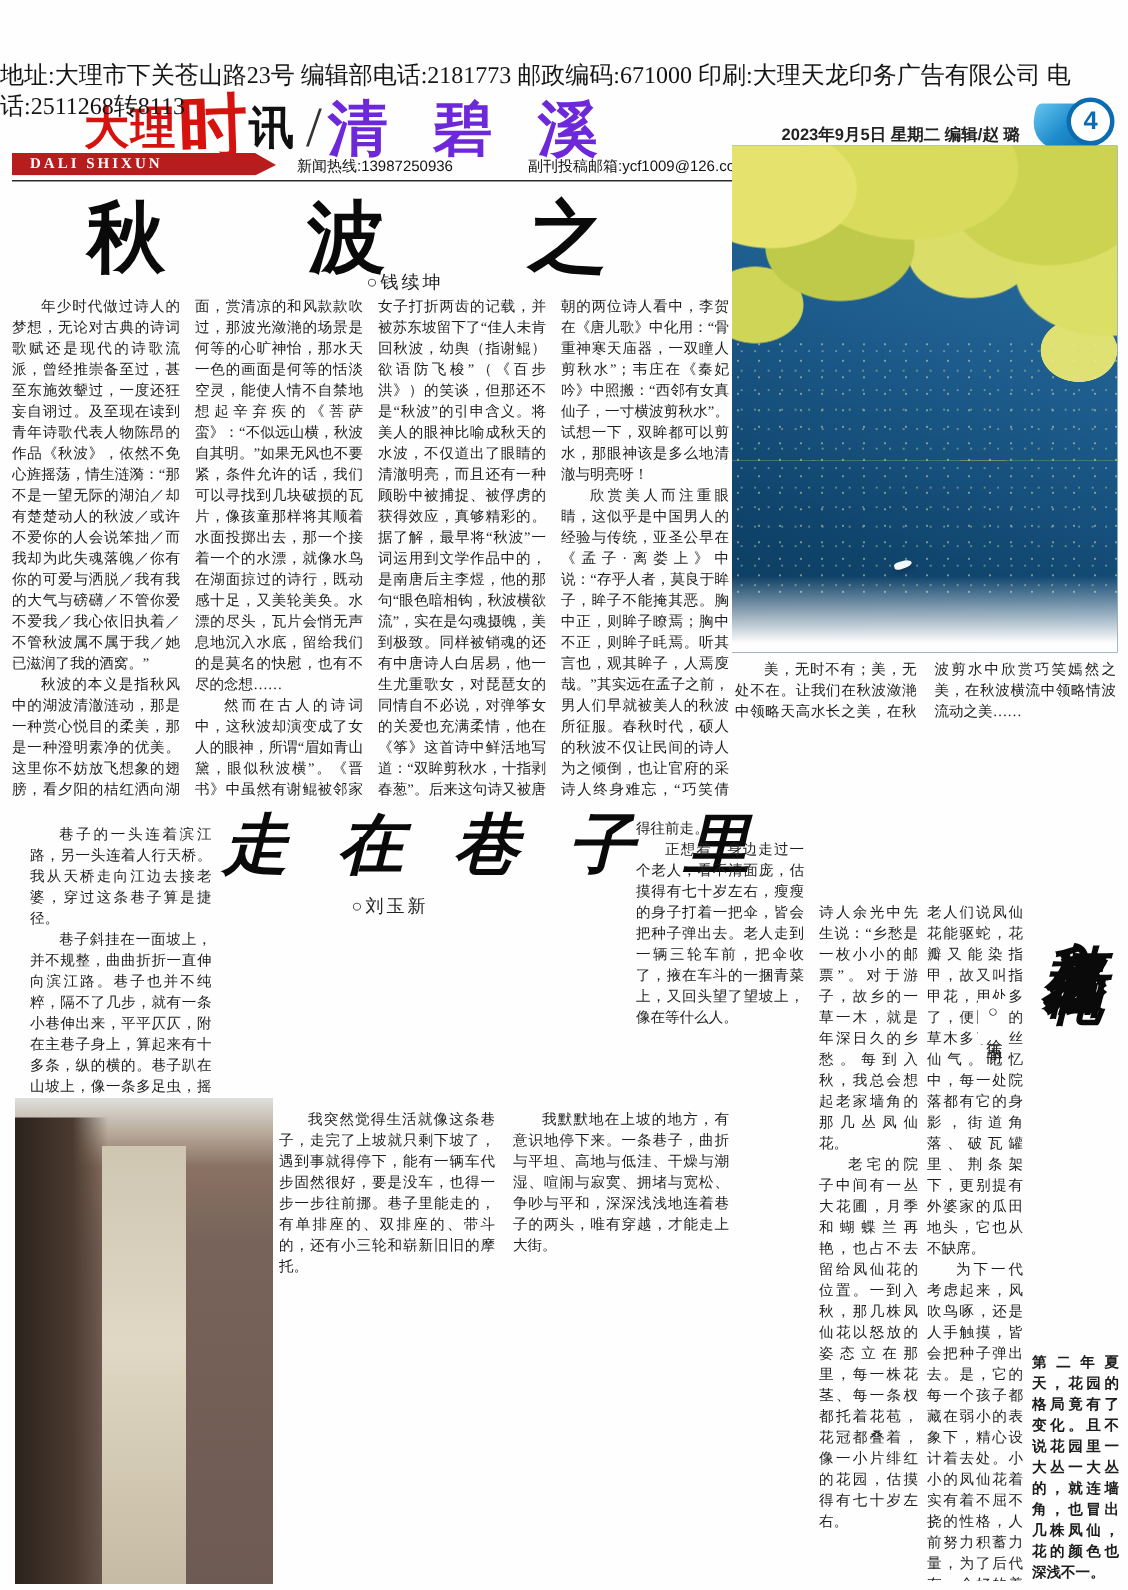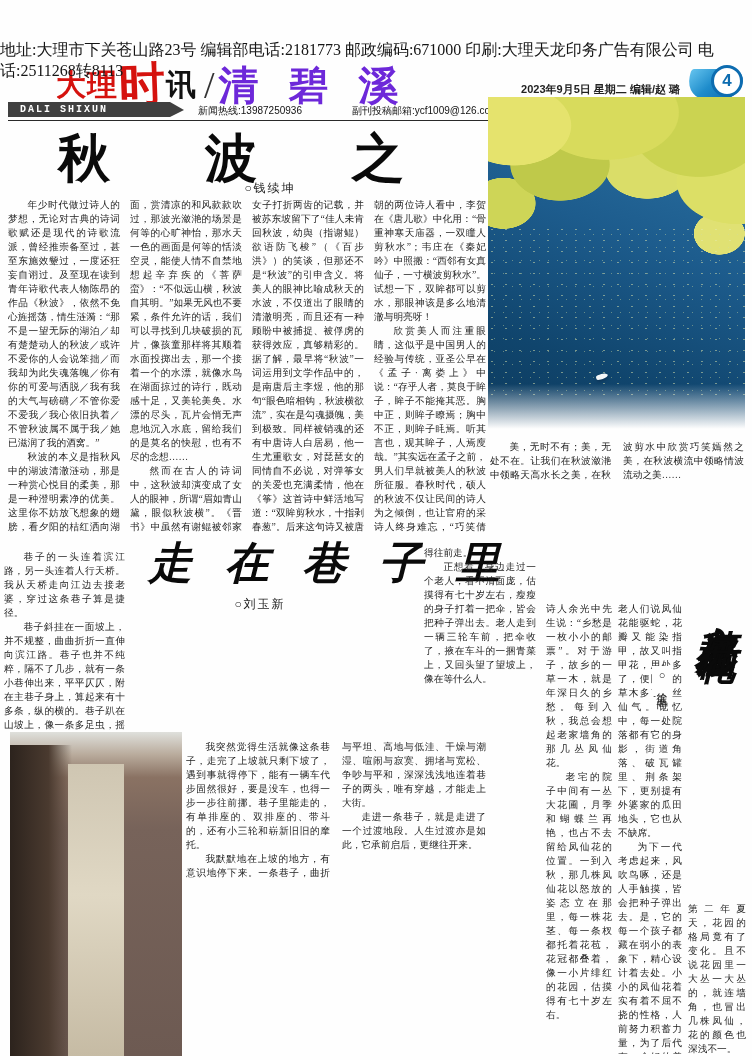--- a/index.html
+++ b/index.html
@@ -16,22 +16,22 @@
   .dateline{left:468px;top:42px;width:212px;text-align:right;font-family:"Liberation Sans",sans-serif;
             font-size:11px;font-weight:bold;color:#222;}
   .date-rule{left:498px;top:61px;width:186px;height:1px;background:#555;}
   .page-badge{left:688px;top:25px;width:56px;height:37px;}
   .badge-swoosh{position:absolute;left:0;top:4px;width:54px;height:31px;
       background:linear-gradient(130deg,#64c3ee 0%,#1e8ccb 45%,#0b63a8 100%);
       border-radius:4px 18px 24px 30px / 6px 18px 22px 30px;transform:skewX(-12deg);}
   .badge-circle{position:absolute;right:1px;top:0;width:26px;height:26px;background:#fff;border:3px solid #0d6cb0;
       border-radius:50%;display:flex;align-items:center;justify-content:center;
       font-family:"Liberation Sans",sans-serif;font-size:17px;font-weight:bold;color:#0d6cb0;}
-  .black-bar{left:8px;top:62px;width:176px;height:15px;background:#404040;color:#fff;
-      font-family:Liberation Mono, monospace;font-size:10px;font-weight:bold;letter-spacing:2px;
+  .black-bar{left:8px;top:62px;width:176px;height:15px;background:#b91c1c;color:#fff;
+      font-family:Liberation Serif, serif;font-size:10px;font-weight:bold;letter-spacing:2px;
       line-height:15px;padding-left:12px;box-sizing:border-box;
       clip-path:polygon(0 0,162px 0,176px 8px,162px 15px,0 15px);}
   .head-small{top:64px;font-family:"Liberation Sans",sans-serif;font-size:10px;color:#111;}
   .main-rule{left:8px;top:80px;width:736px;height:1px;background:#2a2a2a;}
   
   .title1{left:58px;top:84px;width:424px;display:flex;justify-content:space-between;
           font-size:52px;font-weight:bold;color:#0a0a0a;}
   .byline{font-size:12px;color:#222;letter-spacing:2px;}
   .byline1{left:160px;top:140px;width:220px;text-align:center;}
   .title2{left:148px;top:494px;width:306px;display:flex;justify-content:space-between;
@@ -144,21 +144,21 @@
 
   <div class="abs body-text cols2" style="left:490px;top:400px;width:254px;height:92px;">
     <p>美，无时不有；美，无处不在。让我们在秋波潋滟中领略天高水长之美，在秋波剪水中欣赏巧笑嫣然之美，在秋波横流中领略情波流动之美……</p>
   </div>
 
   <div class="abs title2">
     <span style="width:100%;display:flex;justify-content:space-between;white-space:pre;word-spacing:22px;">走 在 巷 子 里</span>
   </div>
   <div class="abs byline byline2">○刘玉新</div>
 
-  <div class="abs body-text" style="left:4px;top:510px;width:121px;height:180px;">
+  <div class="abs body-text" style="left:20px;top:510px;width:121px;height:180px;">
     <p>巷子的一头连着滨江路，另一头连着人行天桥。我从天桥走向江边去接老婆，穿过这条巷子算是捷径。</p>
     <p>巷子斜挂在一面坡上，并不规整，曲曲折折一直伸向滨江路。巷子也并不纯粹，隔不了几步，就有一条小巷伸出来，平平仄仄，附在主巷子身上，算起来有十多条，纵的横的。巷子趴在山坡上，像一条多足虫，摇曳的灯火下，随时随地像在蠕动。</p>
 
   </div>
 
 
   <div class="abs body-text" style="left:424px;top:506px;width:112px;height:186px;">
     <p style="text-indent:0;">得往前走。</p>
     <p>正想着，身边走过一个老人，看不清面庞，估摸得有七十岁左右，瘦瘦的身子打着一把伞，皆会把种子弹出去。老人走到一辆三轮车前，把伞收了，掖在车斗的一捆青菜上，又回头望了望坡上，像在等什么人。</p>
   </div>
@@ -174,38 +174,37 @@
     <div class="lantern" style="right:8%;top:30%;"></div>
     <div class="lantern" style="right:30%;top:26%;"></div>
     <div class="p2-person"></div>
     <div class="p2-plinth"></div>
     <div class="p2-lion"></div>
   </div>
 
   <div class="abs body-text cols2" style="left:186px;top:700px;width:300px;height:314px;">
     <p>我突然觉得生活就像这条巷子，走完了上坡就只剩下坡了，遇到事就得停下，能有一辆车代步固然很好，要是没车，也得一步一步往前挪。巷子里能走的，有单排座的、双排座的、带斗的，还有小三轮和崭新旧旧的摩托。</p>
     <p>我默默地在上坡的地方，有意识地停下来。一条巷子，曲折与平坦、高地与低洼、干燥与潮湿、喧闹与寂寞、拥堵与宽松、争吵与平和，深深浅浅地连着巷子的两头，唯有穿越，才能走上大街。</p>
-    <p>走进一条巷子，就是走进了一个过渡地段。人生过渡亦是如此，它承前启后，更继往开来。</p>
   </div>
 
   <div class="abs title3">入秋还看凤仙花</div>
   <div class="abs byline byline3">○徐玉向</div>
 
   <div class="abs body-text" style="left:546px;top:562px;width:66px;height:452px;">
     <p style="text-indent:0;">诗人余光中先生说：“乡愁是一枚小小的邮票”。对于游子，故乡的一草一木，就是年深日久的乡愁。每到入秋，我总会想起老家墙角的那几丛凤仙花。</p>
     <p>老宅的院子中间有一丛大花圃，月季和蝴蝶兰再艳，也占不去留给凤仙花的位置。一到入秋，那几株凤仙花以怒放的姿态立在那里，每一株花茎、每一条杈都托着花苞，花冠都叠着，像一小片绯红的花园，估摸得有七十岁左右。</p>
   </div>
 
   <div class="abs body-text" style="left:618px;top:562px;width:64px;height:452px;">
     <p style="text-indent:0;">老人们说凤仙花能驱蛇，花瓣又能染指甲，故又叫指甲花，用处多了，便比别的草木多了一丝仙气。记忆中，每一处院落都有它的身影，街道角落、破瓦罐里、荆条架下，更别提有外婆家的瓜田地头，它也从不缺席。</p>
     <p>为下一代考虑起来，风吹鸟啄，还是人手触摸，皆会把种子弹出去。是，它的每一个孩子都藏在弱小的表象下，精心设计着去处。小小的凤仙花着实有着不屈不挠的性格，人前努力积蓄力量，为了后代有一个好的着落。多年之后，我外出谋生，承担着家庭的责任，每每想起故乡的凤仙花。</p>
   </div>
 
   <div class="abs body-text" style="left:688px;top:862px;width:58px;height:152px;">
-    <p style="text-indent:0;">第二年夏天，花园的格局竟有了变化。且不说花园里一大丛一大丛的，就连墙角，也冒出几株凤仙，花的颜色也深浅不一。</p>
+    <p style="text-indent:0;font-weight:bold;">第二年夏天，花园的格局竟有了变化。且不说花园里一大丛一大丛的，就连墙角，也冒出几株凤仙，花的颜色也深浅不一。</p>
   </div>
 
   <div class="abs footer-rule"></div>
   <div class="abs footer">
     <span>地址:大理市下关苍山路23号</span>
     <span>编辑部电话:2181773</span>
     <span>邮政编码:671000</span>
     <span>印刷:大理天龙印务广告有限公司</span>
     <span>电话:2511268转8113</span>
   </div>

